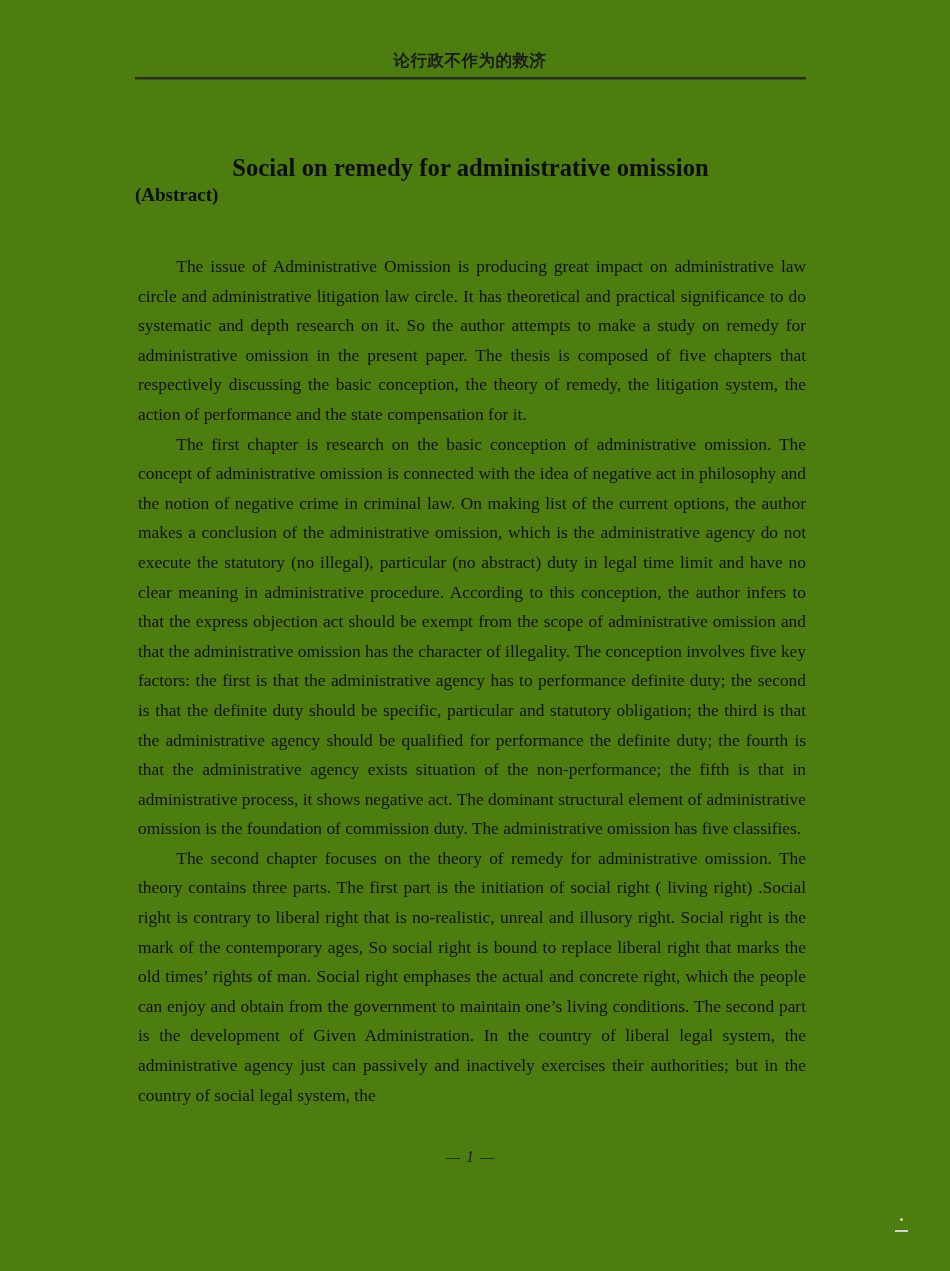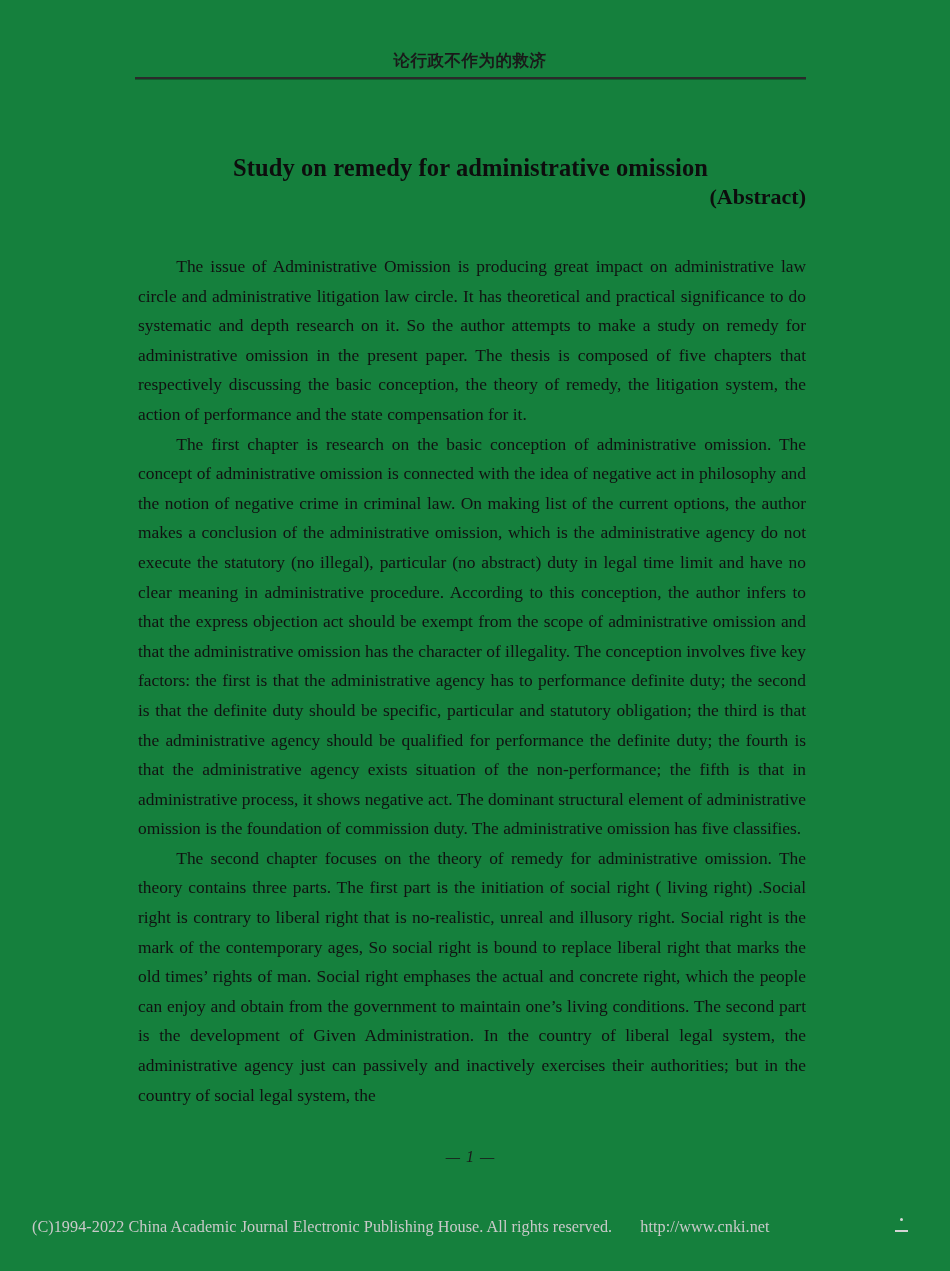--- a/index.html
+++ b/index.html
@@ -11,21 +11,21 @@
     font-family: "Liberation Serif", "DejaVu Serif", serif;
     color: #111111;
     -webkit-font-smoothing: antialiased;
   }
 
   .page {
     position: relative;
     width: 950px;
     height: 1271px;
     margin: 0 auto;
-    background: #15803d;
+    background: #4d7c0f;
     overflow: hidden;
   }
 
   
   .running-head {
     position: absolute;
     top: 52px;
     left: 135px;
     width: 670px;
     text-align: center;
@@ -58,22 +58,22 @@
     font-weight: bold;
     letter-spacing: 0.1px;
     color: #0d0d0d;
   }
 
   .doc-subtitle {
     position: absolute;
     top: 184px;
     left: 135px;
     width: 671px;
-    text-align: right;
-    font-size: 22px;
+    text-align: left;
+    font-size: 19px;
     font-weight: bold;
     color: #0d0d0d;
   }
 
   
   .body-text {
     position: absolute;
     top: 252px;
     left: 138px;
     width: 668px;
@@ -145,35 +145,31 @@
 </style>
 </head>
 <body>
 
 <div class="page">
 
   <div class="running-head">论行政不作为的救济</div>
 
   <div class="head-rule"></div>
 
-  <h1 class="doc-title">Study on remedy for administrative omission</h1>
+  <h1 class="doc-title">Social on remedy for administrative omission</h1>
 
   <div class="doc-subtitle">(Abstract)</div>
 
   <div class="body-text">
     <p>The issue of Administrative Omission is producing great impact on administrative law circle and administrative litigation law circle. It has theoretical and practical significance to do systematic and depth research on it. So the author attempts to make a study on remedy for administrative omission in the present paper. The thesis is composed of five chapters that respectively discussing the basic conception, the theory of remedy, the litigation system, the action of performance and the state compensation for it.</p>
     <p>The first chapter is research on the basic conception of administrative omission. The concept of administrative omission is connected with the idea of negative act in philosophy and the notion of negative crime in criminal law. On making list of the current options, the author makes a conclusion of the administrative omission, which is the administrative agency do not execute the statutory (no illegal), particular (no abstract) duty in legal time limit and have no clear meaning in administrative procedure. According to this conception, the author infers to that the express objection act should be exempt from the scope of administrative omission and that the administrative omission has the character of illegality. The conception involves five key factors: the first is that the administrative agency has to performance definite duty; the second is that the definite duty should be specific, particular and statutory obligation; the third is that the administrative agency should be qualified for performance the definite duty; the fourth is that the administrative agency exists situation of the non-performance; the fifth is that in administrative process, it shows negative act. The dominant structural element of administrative omission is the foundation of commission duty. The administrative omission has five classifies.</p>
     <p>The second chapter focuses on the theory of remedy for administrative omission. The theory contains three parts. The first part is the initiation of social right ( living right) .Social right is contrary to liberal right that is no-realistic, unreal and illusory right. Social right is the mark of the contemporary ages, So social right is bound to replace liberal right that marks the old times’ rights of man. Social right emphases the actual and concrete right, which the people can enjoy and obtain from the government to maintain one’s living conditions. The second part is the development of Given Administration. In the country of liberal legal system, the administrative agency just can passively and inactively exercises their authorities; but in the country of social legal system, the</p>
   </div>
 
   <div class="page-number">— 1 —</div>
 
-  <div class="footer-note">
-    <span>(C)1994-2022 China Academic Journal Electronic Publishing House. All rights reserved.</span>
-    <span class="footer-url">http://www.cnki.net</span>
-  </div>
 
   <div class="edge-mark">
     <span class="dot"></span>
     <span class="dash"></span>
   </div>
 
 </div>
 
 </body></html>

